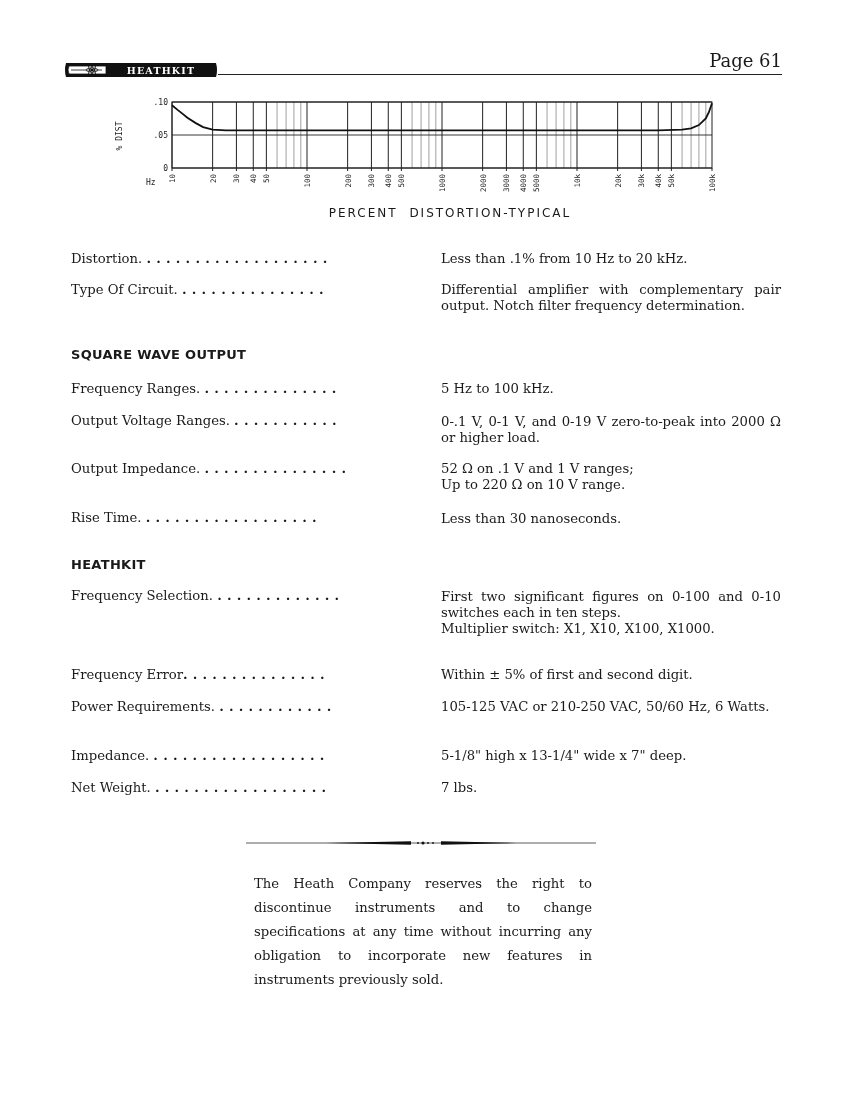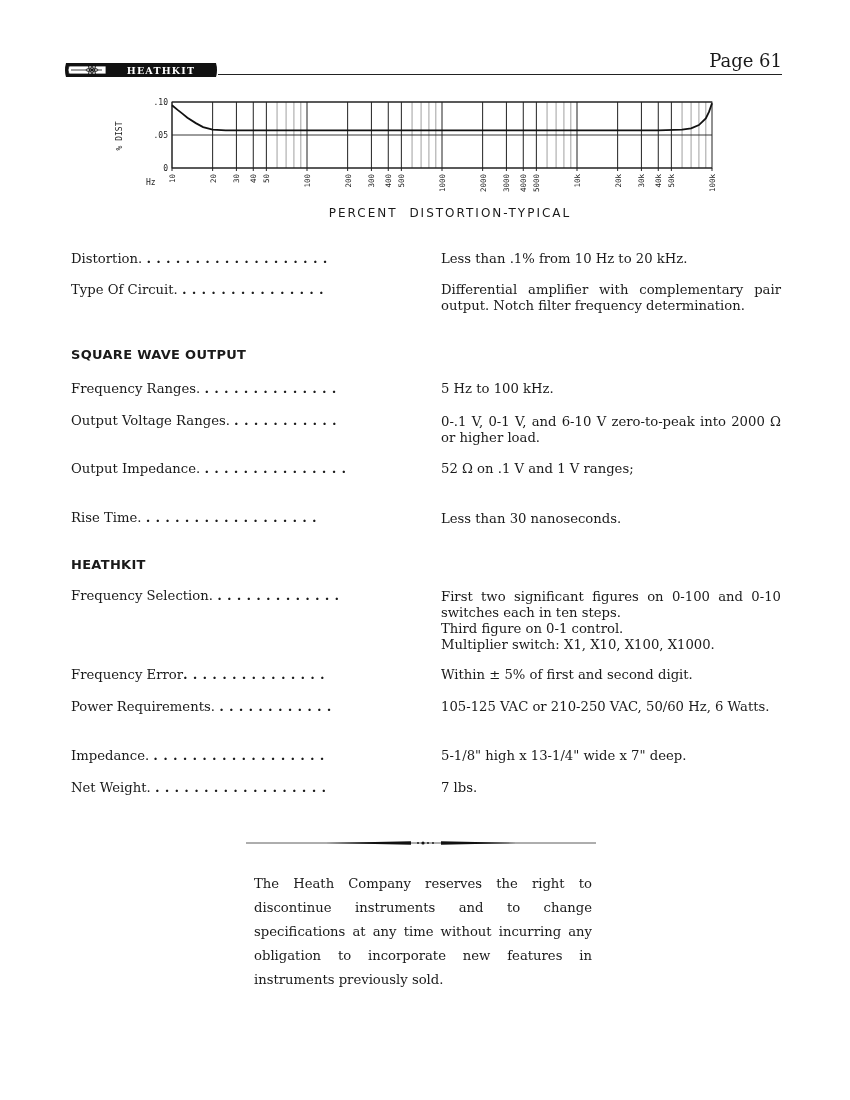--- a/index.html
+++ b/index.html
@@ -151,36 +151,36 @@
 
 <div class="abs spec-label" style="top:282px"><span>Type Of Circuit.</span> <span class="dots">...............</span></div>
 <div class="abs spec-value" style="top:282px">Differential amplifier with complementary pair output. Notch filter frequency determination.</div>
 
 <div class="abs section-head" style="top:347px">SQUARE WAVE OUTPUT</div>
 
 <div class="abs spec-label" style="top:381px"><span>Frequency Ranges.</span> <span class="dots">..............</span></div>
 <div class="abs spec-value" style="top:381px">5 Hz to 100 kHz.</div>
 
 <div class="abs spec-label" style="top:413px"><span>Output Voltage Ranges.</span> <span class="dots">...........</span></div>
-<div class="abs spec-value" style="top:414px">0-.1 V, 0-1 V, and 6-10 V zero-to-peak into 2000 Ω or higher load.</div>
+<div class="abs spec-value" style="top:414px">0-.1 V, 0-1 V, and 0-19 V zero-to-peak into 2000 Ω or higher load.</div>
 
 <div class="abs spec-label" style="top:461px"><span>Output Impedance.</span> <span class="dots">...............</span></div>
 <div class="abs spec-value" style="top:461px">
   <div>52 Ω on .1 V and 1 V ranges;</div>
+  <div>Up to 220 Ω on 10 V range.</div>
 </div>
 
 <div class="abs spec-label" style="top:510px"><span>Rise Time.</span> <span class="dots">..................</span></div>
 <div class="abs spec-value" style="top:511px">Less than 30 nanoseconds.</div>
 
 <div class="abs section-head" style="top:557px">HEATHKIT</div>
 
 <div class="abs spec-label" style="top:588px"><span>Frequency Selection.</span> <span class="dots">.............</span></div>
 <div class="abs spec-value" style="top:589px">
   <div>First two significant figures on 0-100 and 0-10 switches each in ten steps.</div>
-  <div>Third figure on 0-1 control.</div>
   <div>Multiplier switch: X1, X10, X100, X1000.</div>
 </div>
 
 <div class="abs spec-label" style="top:667px"><span>Frequency Error</span><span class="dots">...............</span></div>
 <div class="abs spec-value" style="top:667px">Within ± 5% of first and second digit.</div>
 
 <div class="abs spec-label" style="top:699px"><span>Power Requirements.</span> <span class="dots">............</span></div>
 <div class="abs spec-value" style="top:699px">105-125 VAC or 210-250 VAC, 50/60 Hz, 6 Watts.</div>
 
 <div class="abs spec-label" style="top:748px"><span>Impedance.</span> <span class="dots">..................</span></div>

